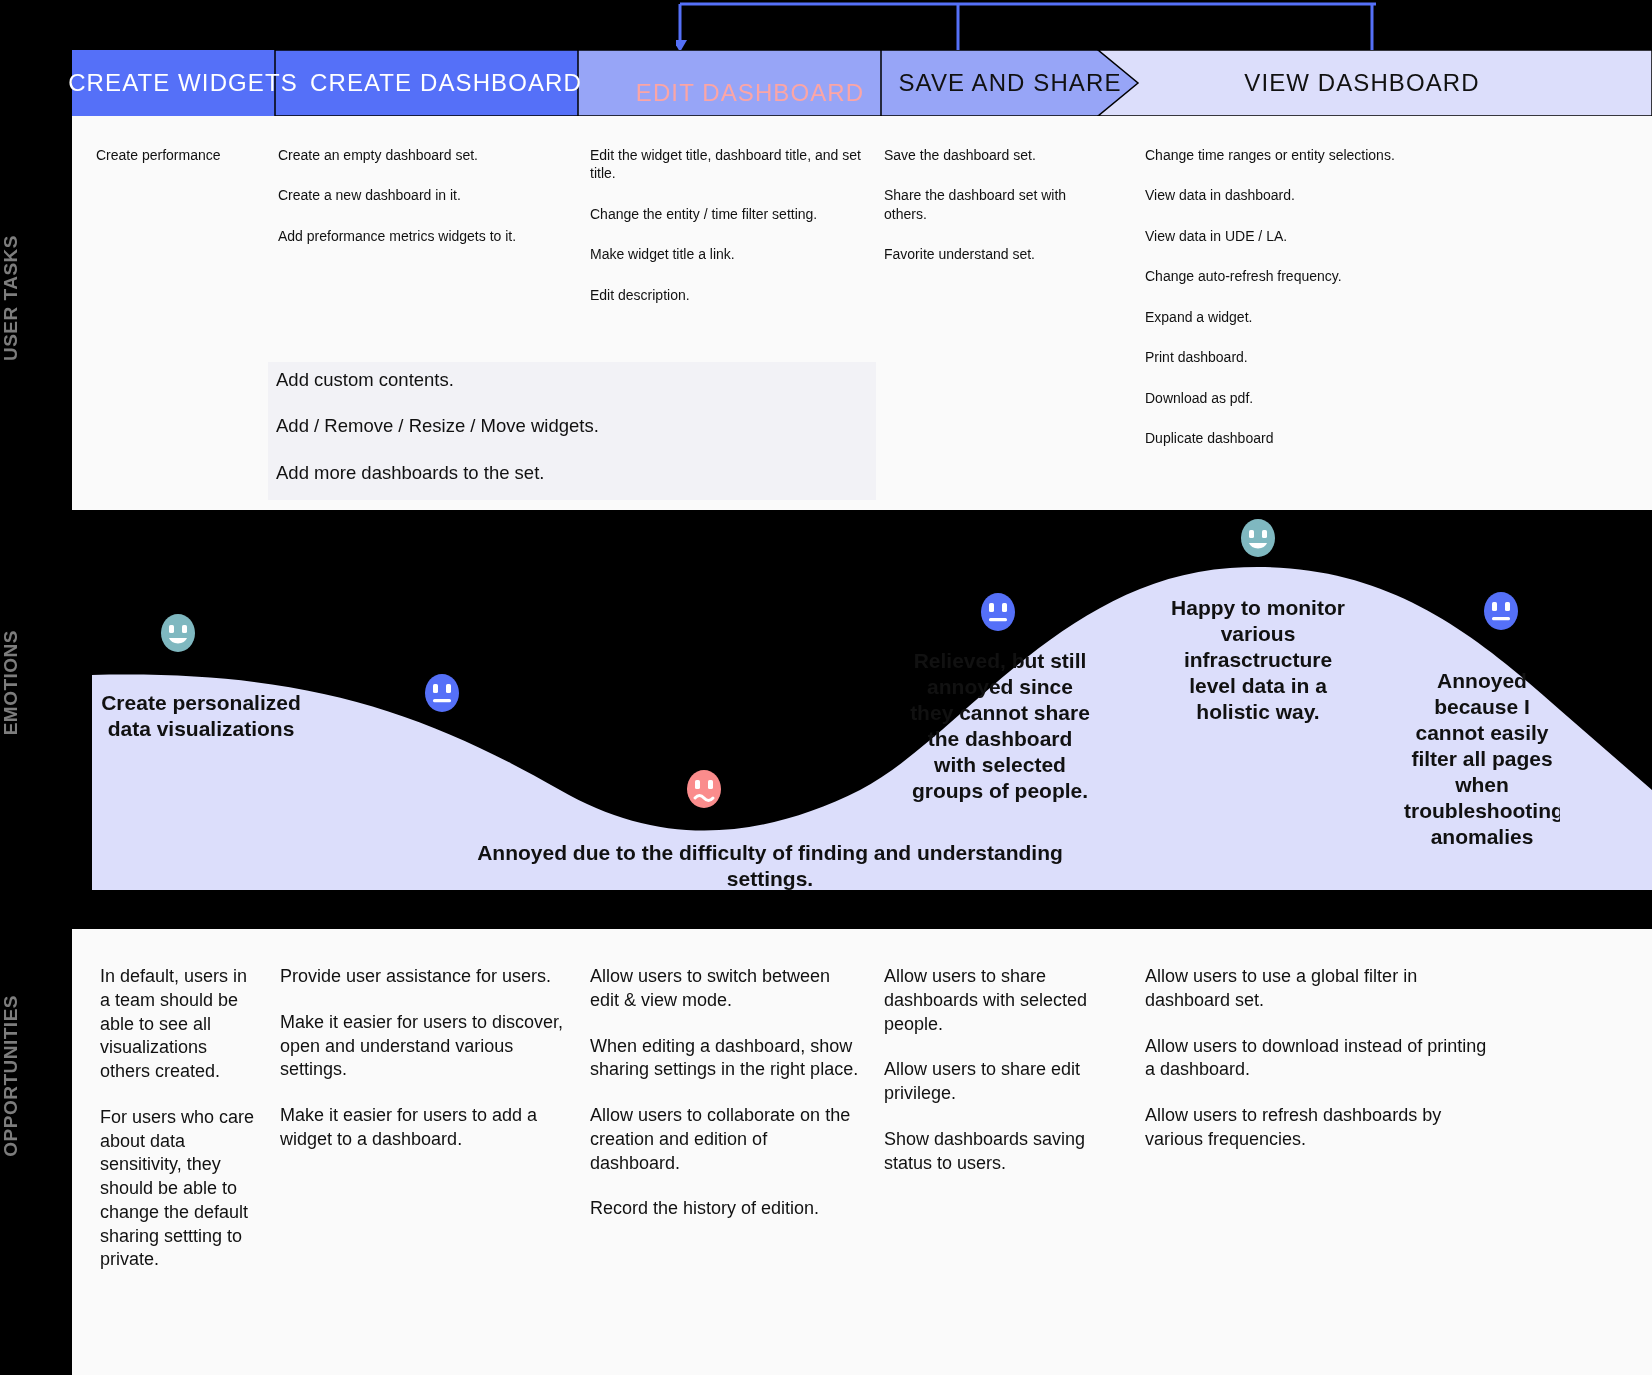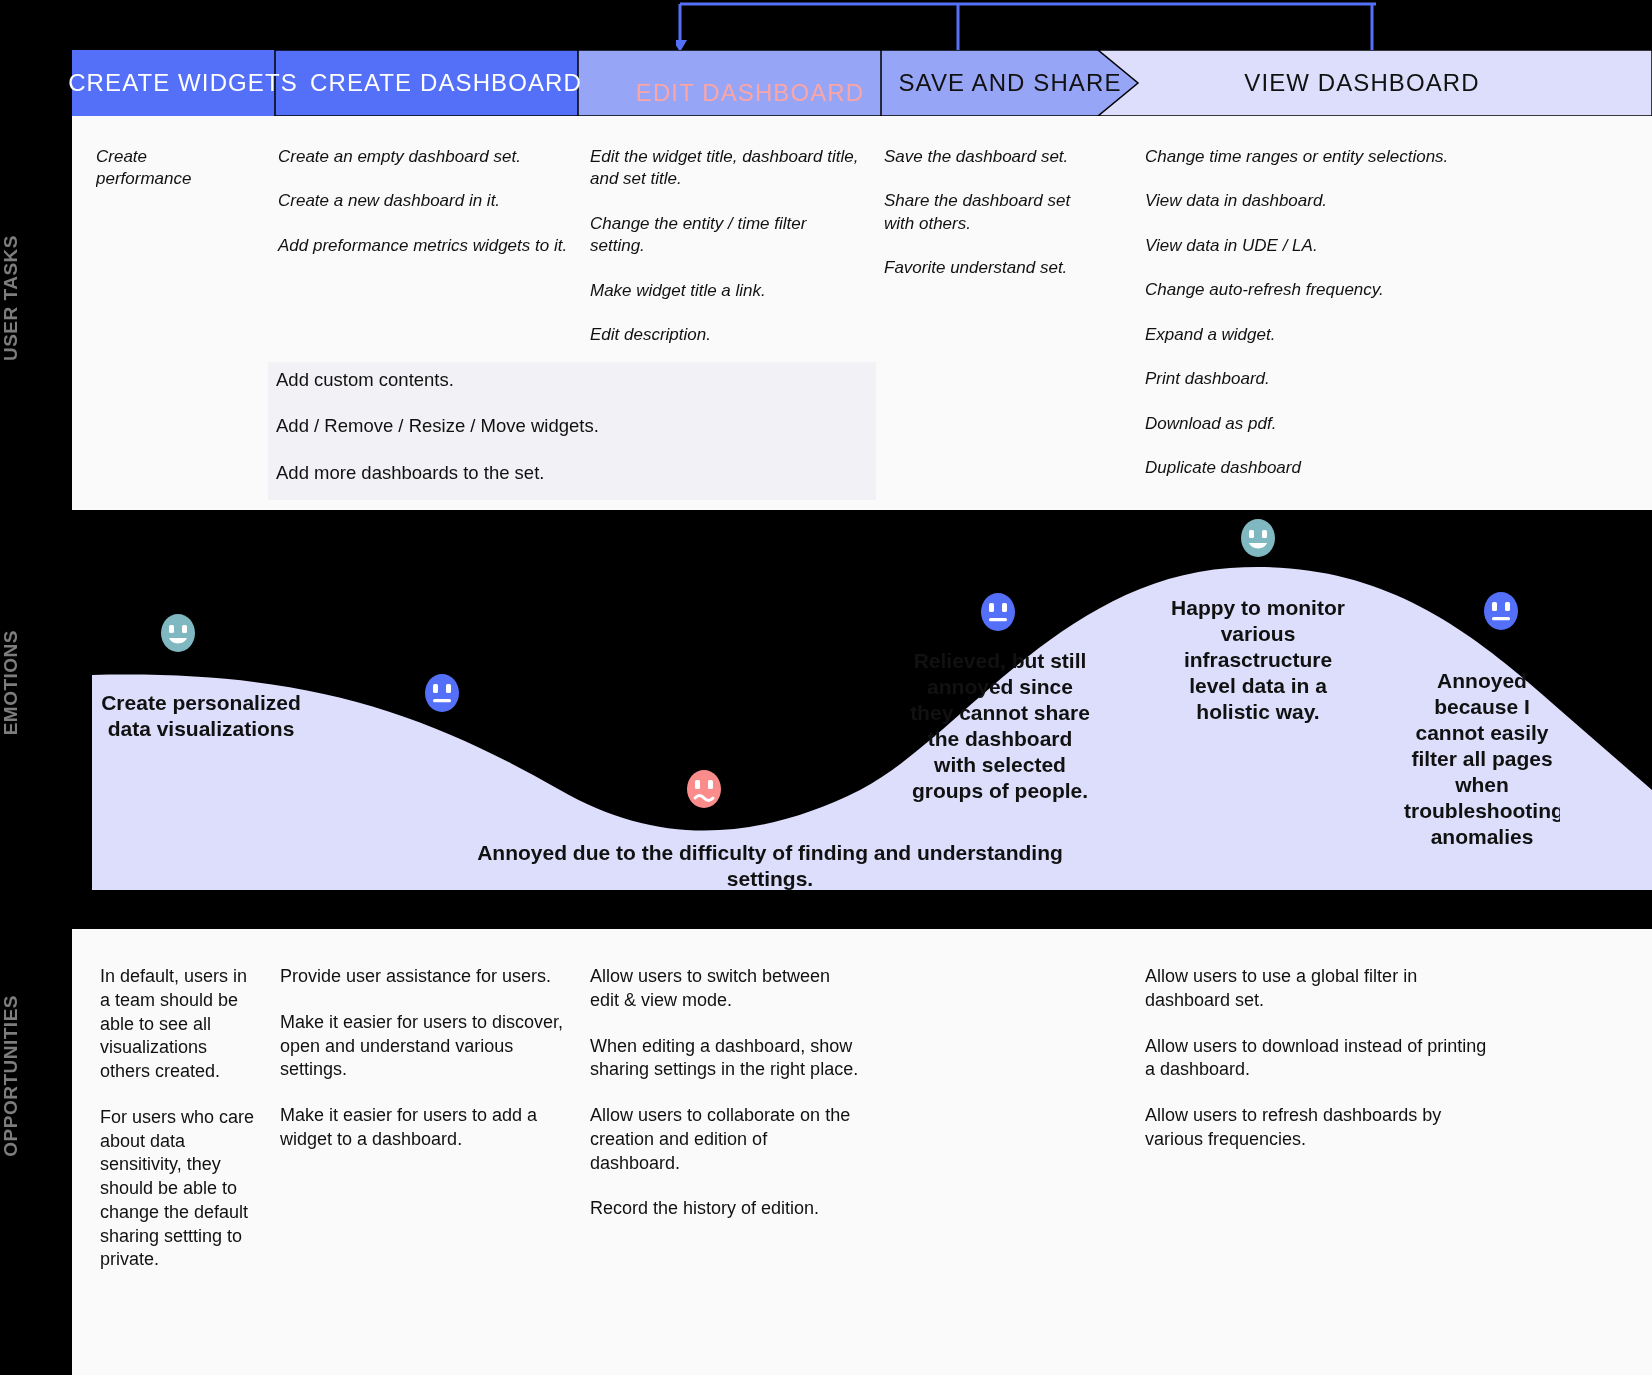--- a/index.html
+++ b/index.html
@@ -35,21 +35,21 @@
   .seg .lbl {
     font-size:24px; font-weight:normal; letter-spacing:1.1px;
     white-space:nowrap; position:relative; z-index:3;
   }
 
   
   .tasks-panel {
     position:absolute; left:72px; top:116px; width:1580px; height:394px;
     background:#fafafa;
   }
-  .tasks-col { position:absolute; top:30px; font-size:17px; color:#111; line-height:1.32;font-style:italic; }
+  .tasks-col { position:absolute; top:30px; font-size:14px; color:#111; line-height:1.32; }
   .tasks-col p { margin-bottom:22px; }
   .shade-band {
     position:absolute; left:196px; top:246px; width:608px; height:138px;
     background:#f2f2f6;
   }
   .band-col { position:absolute; top:252px; left:204px; width:600px;
               font-size:18.5px; color:#111; line-height:1.32; z-index:2; }
   .band-col p { margin-bottom:22px; }
 
   .clip-first { position:relative; overflow:hidden; height:48px; }
@@ -252,19 +252,24 @@
     <p>Make it easier for users to add a widget to a dashboard.</p>
   </div>
 
   <div class="opps-col" style="left:518px;width:272px;">
     <p>Allow users to switch between edit &amp; view mode.</p>
     <p>When editing a dashboard, show sharing settings in the right place.</p>
     <p>Allow users to collaborate on the creation and edition of dashboard.</p>
     <p>Record the history of edition.</p>
   </div>
 
+  <div class="opps-col" style="left:812px;width:228px;">
+    <p>Allow users to share dashboards with selected people.</p>
+    <p>Allow users to share edit privilege.</p>
+    <p>Show dashboards saving status to users.</p>
+  </div>
 
   <div class="opps-col" style="left:1073px;width:345px;">
     <p>Allow users to use a global filter in dashboard set.</p>
     <p>Allow users to download instead of printing a dashboard.</p>
     <p>Allow users to refresh dashboards by various frequencies.</p>
   </div>
 </div>
 
 </body></html>

